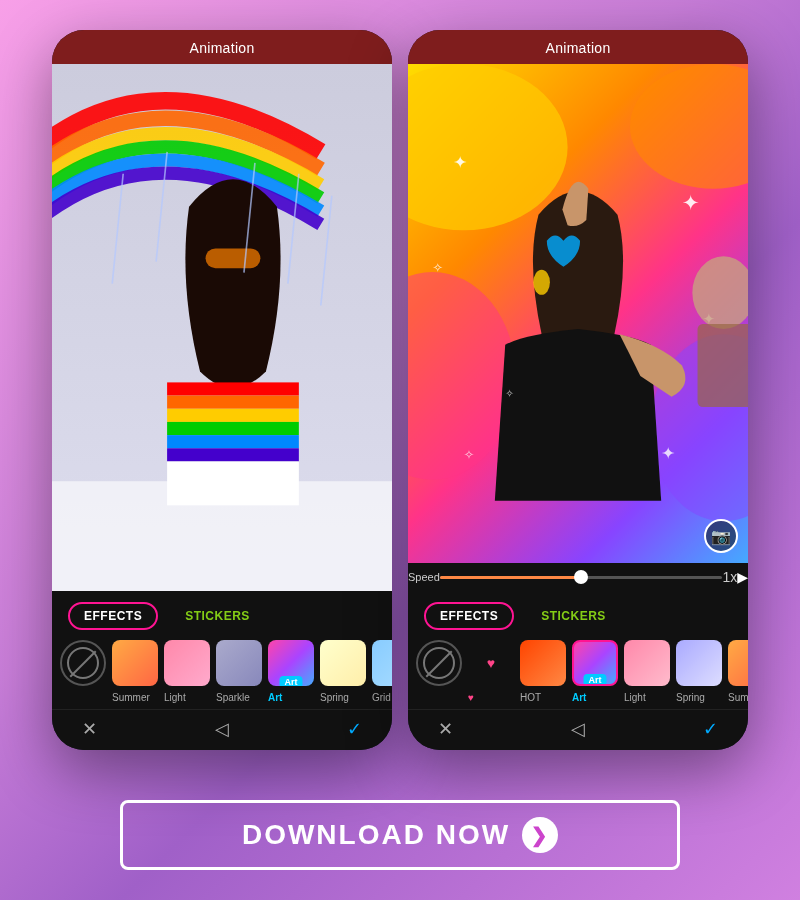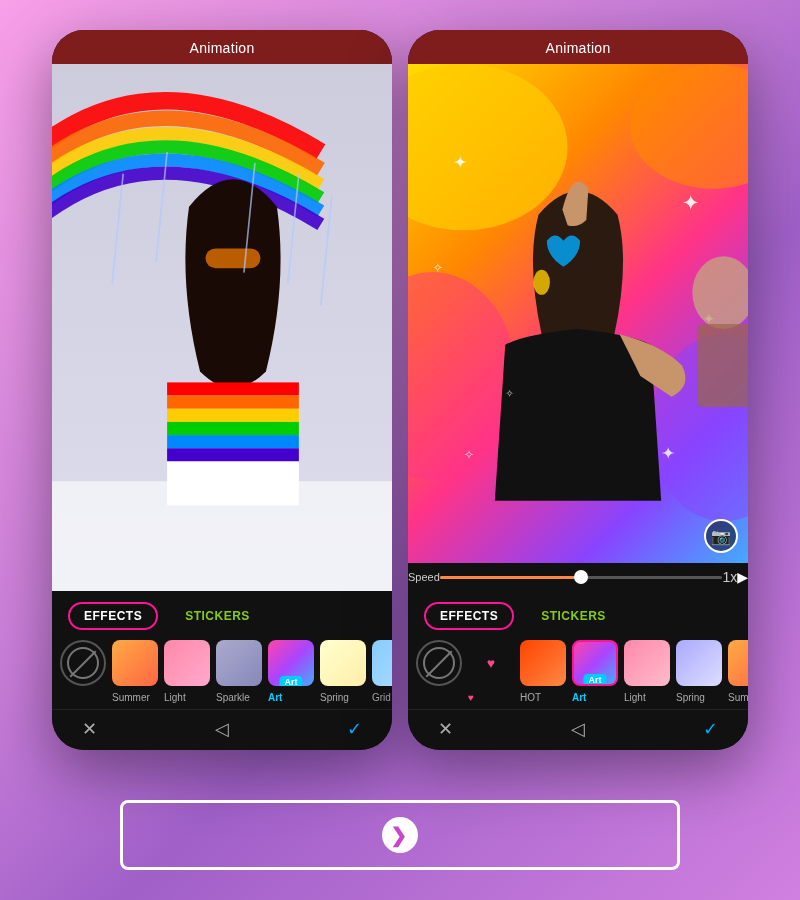--- a/index.html
+++ b/index.html
@@ -514,17 +514,18 @@
         <span class="action-icon">◁</span>
         <span class="action-icon confirm">✓</span>
       </div>
     </div>
   </div>
 
 </div>
 
 <div class="download-section">
   <button class="download-btn">
+    <span>DOWNLOAD NOW</span>
     <div class="download-arrow">
       <span>❯</span>
     </div>
   </button>
 </div>
 
 </body></html>

